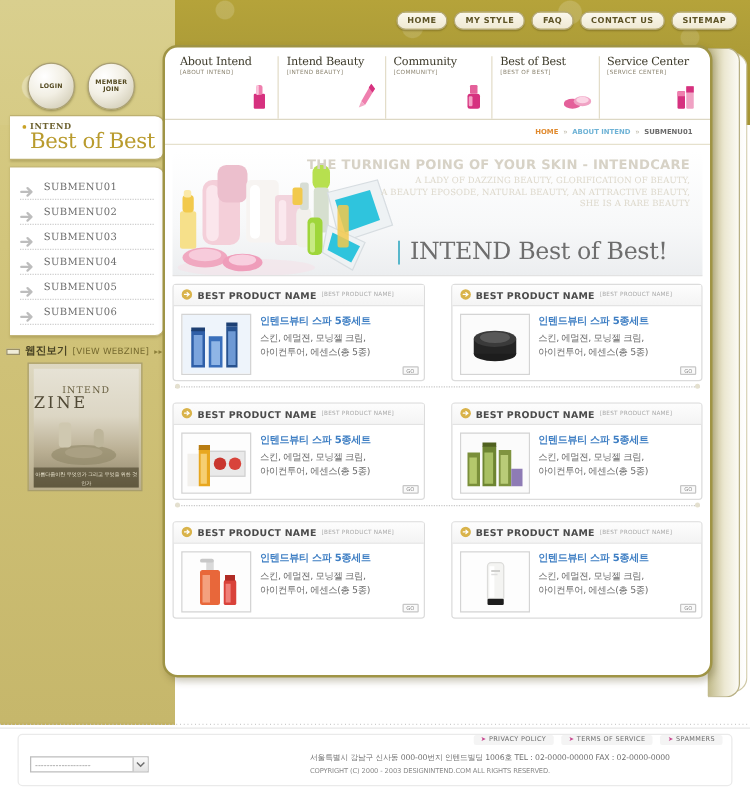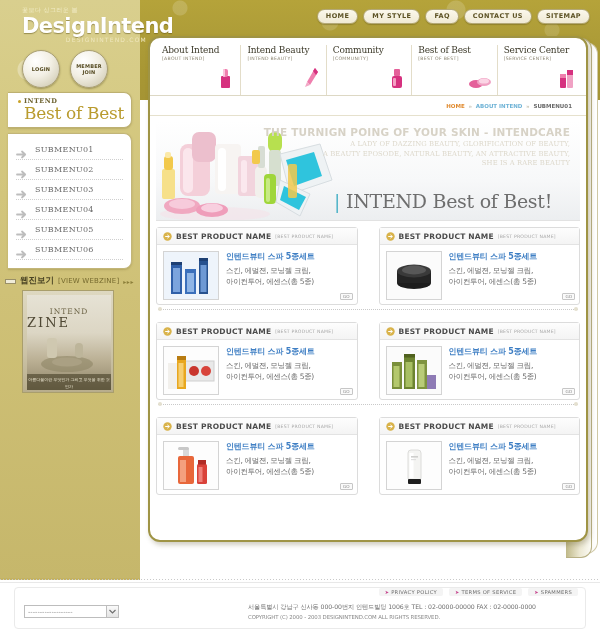--- a/index.html
+++ b/index.html
@@ -184,21 +184,20 @@
 
   
   .panel {
     position: absolute; left: 130px; top: 36px;
     width: 440px; height: 506px;
     background: #ffffff;
     border: 2px solid #9f9445;
     border-radius: 12px;
     box-shadow: 2px 3px 5px rgba(90,80,35,.28);
     overflow: hidden;
-    margin-left: 18px;
   }
 
   
   .mainnav {
     display: flex; height: 58px; border-bottom: 1px solid #ddd8c4;
     padding: 7px 4px 0 6px;
   }
   .mn-item {
     flex: 1; position: relative; padding-left: 6px;
     border-right: 1px solid #e3ddc9; cursor: pointer;
@@ -360,25 +359,20 @@
 </style>
 </head>
 <body>
 
 <div id="page">
 
   <div class="gold-band"></div>
   <div class="gold-left-light"></div>
   <div class="gold-band-body"></div>
 
-  <div class="logo-wrap">
-    <div class="logo-kr">꽃보다 싱그러운 봄</div>
-    <div class="logo-main">DesignIntend</div>
-    <div class="logo-sub">DESIGNINTEND.COM</div>
-  </div>
 
   <div class="round-btns">
     <div class="rbtn">
       <span>LOGIN</span>
     </div>
     <div class="rbtn">
       <span>
         <span>MEMBER</span><br><span>JOIN</span>
       </span>
     </div>

